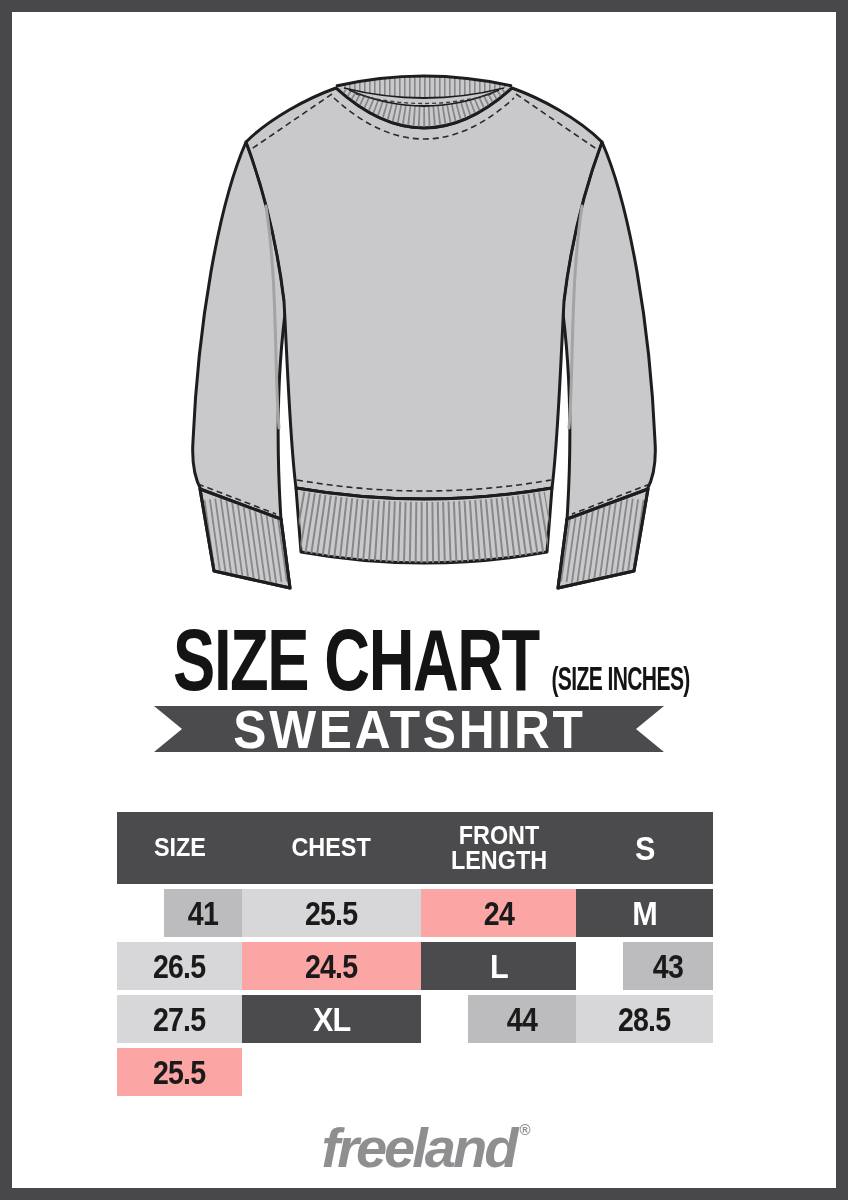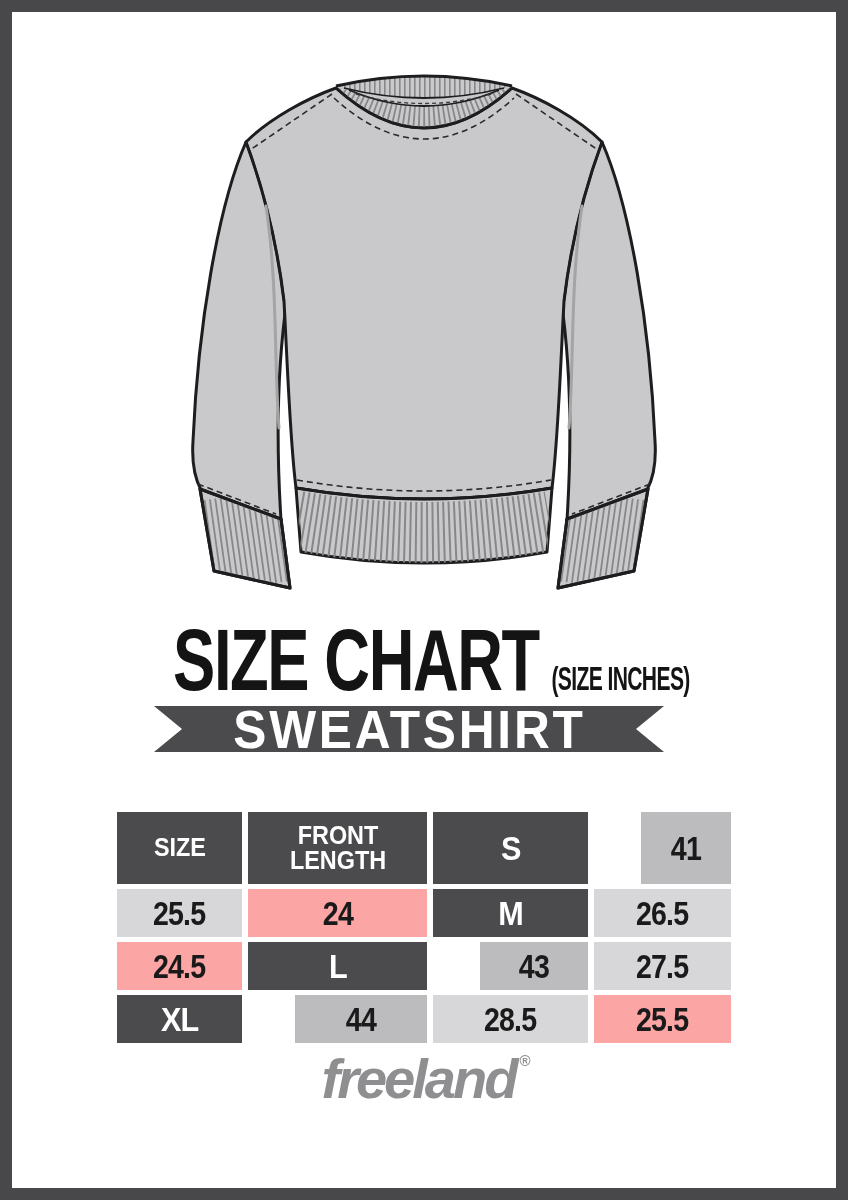--- a/index.html
+++ b/index.html
@@ -43,40 +43,40 @@
     color:#ffffff;font-size:54px;font-weight:bold;letter-spacing:3px;
     display:inline-block;transform:scaleX(.92);line-height:1;
   }
 
   
   .sizetable{
     position:absolute;left:117px;top:812px;width:710px;
     display:grid;
     grid-template-columns:125px 179px 155px 137px;
     grid-template-rows:72px 48px 48px 48px 48px;
-    gap:5px 6px;
+    gap:5px 0;
   }
   .cell{display:flex;align-items:center;justify-content:center;}
   .hc{background:#4b4b4d;color:#ffffff;}
   .hx{
     display:inline-block;font-weight:bold;font-size:26px;line-height:.98;
     text-align:center;max-width:112px;transform:scaleX(.9);letter-spacing:0;
   }
   .sc{background:#4b4b4d;color:#ffffff;}
   .c1{background:#bcbcbe;margin-left:47px;}
   .c2{background:#d7d7d9;}
   .c3{background:#fca5a5;}
   .nx{
     display:inline-block;font-weight:bold;font-size:34px;color:#1a1a1a;
     letter-spacing:-1px;transform:scaleX(.84);line-height:1;
   }
   .sc .nx{color:#ffffff;transform:scaleX(.9);}
 
   
-  .footer{position:absolute;left:0;right:0;top:1051px;text-align:center;}
+  .footer{position:absolute;left:0;right:0;top:1120px;text-align:center;}
   .brand{
     color:#8f8f91;font-size:56px;font-weight:bold;font-style:italic;
     letter-spacing:-3px;line-height:1;display:inline-block;
   }
   .reg{font-size:15px;font-style:normal;letter-spacing:0;vertical-align:top;
     position:relative;top:2px;left:4px;}
 </style>
 </head>
 <body>
 
@@ -149,20 +149,23 @@
 
   <div class="ribbon">
     <span class="r-text">SWEATSHIRT</span>
   </div>
 
   <div class="sizetable">
     <div class="cell hc">
         <span class="hx">SIZE</span>
       </div>
     <div class="cell hc">
+        <span class="hx">CHEST</span>
+      </div>
+    <div class="cell hc">
         <span class="hx">FRONT LENGTH</span>
       </div>
 
     <div class="cell sc">
         <span class="nx">S</span>
       </div>
     <div class="cell c1">
         <span class="nx">41</span>
       </div>
     <div class="cell c2">

